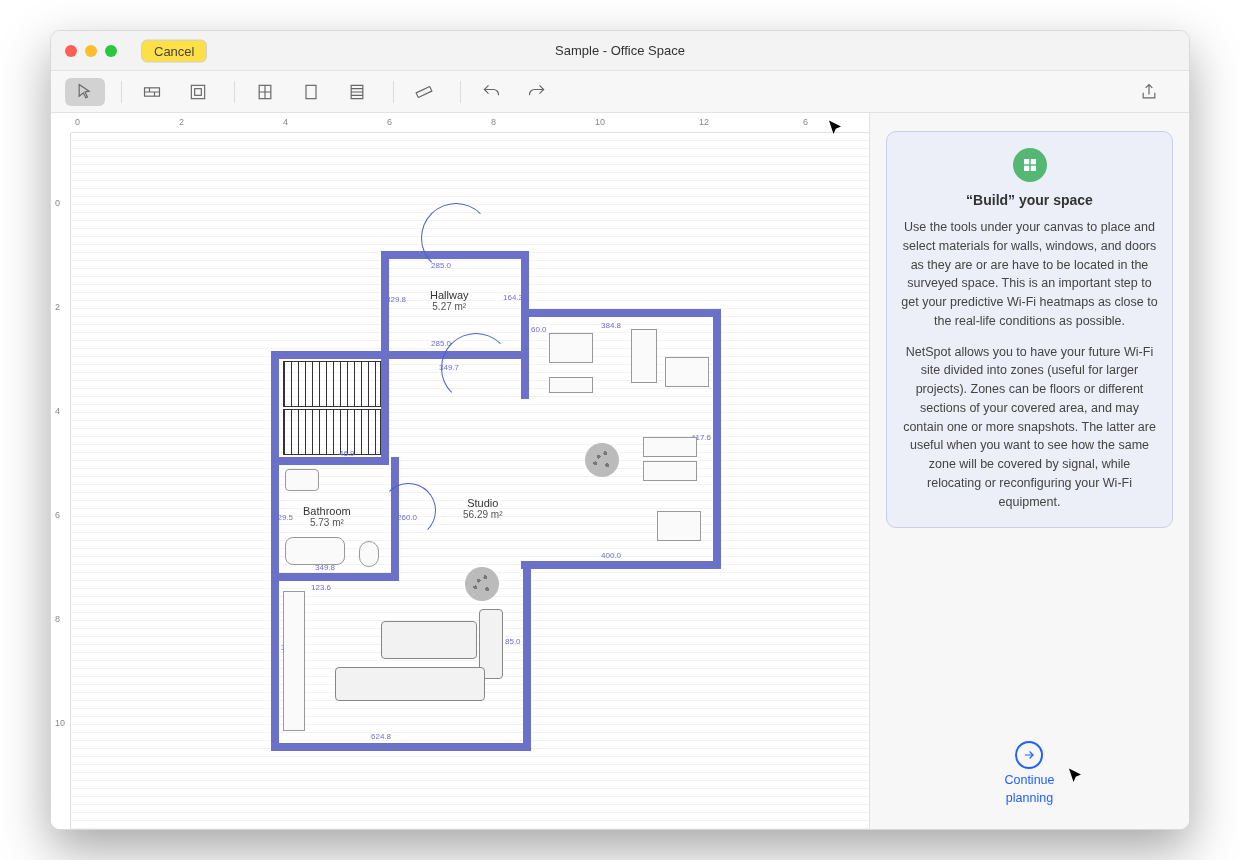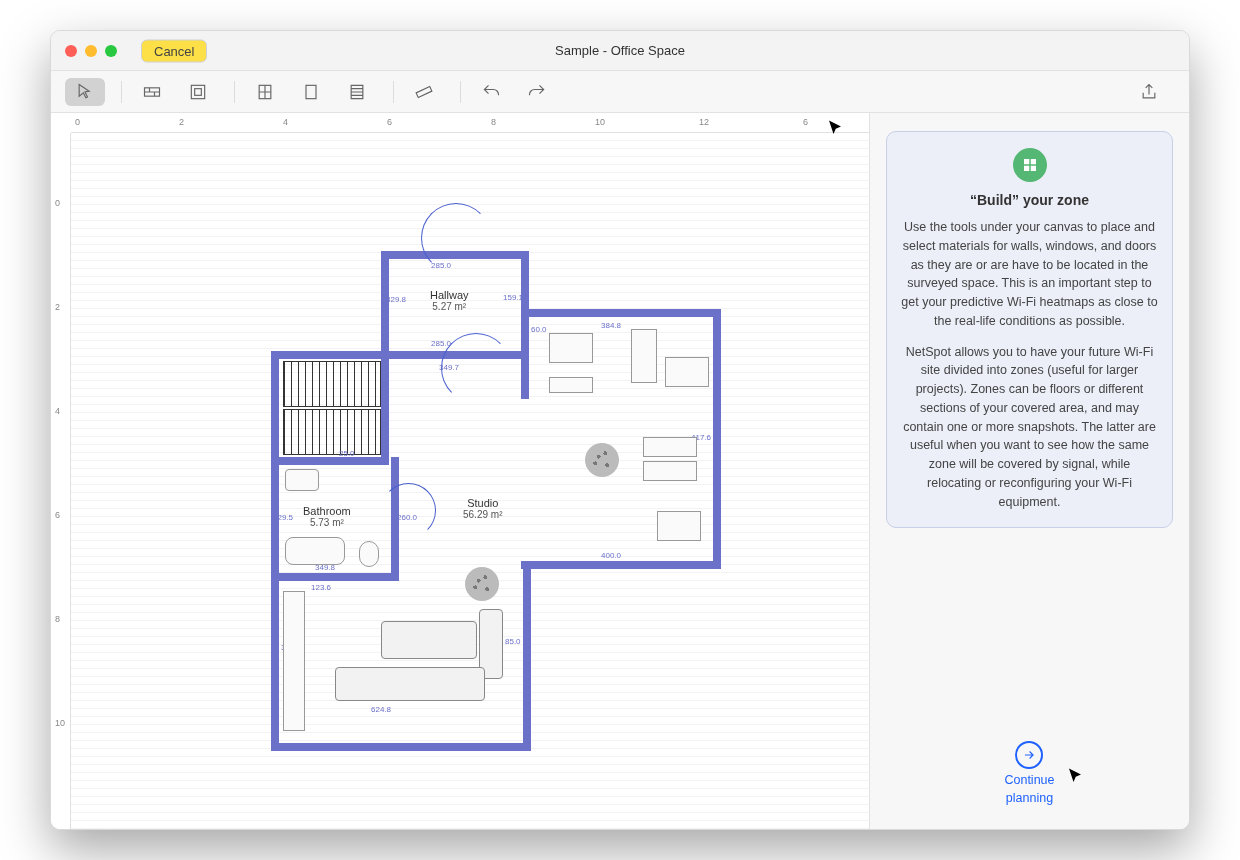--- a/index.html
+++ b/index.html
@@ -263,21 +263,21 @@
         <span class="tick" style="top:590px">10</span>
       </div>
       <div class="canvas">
         <div class="plan">
 
           <div class="wall" style="left:110px; top:18px; width:148px; height:8px"></div>
           <div class="wall" style="left:110px; top:18px; width:8px; height:106px"></div>
           <div class="wall" style="left:250px; top:18px; width:8px; height:148px"></div>
           <div class="wall" style="left:110px; top:118px; width:148px; height:8px"></div>
           <div class="dim" style="left:160px; top:28px">285.0</div>
-          <div class="dim" style="left:232px; top:60px">159.1</div>
+          <div class="dim" style="left:232px; top:60px">164.3</div>
           <div class="dim" style="left:115px; top:62px">329.8</div>
           <div class="dim" style="left:160px; top:106px">285.0</div>
           <div class="room-label" style="left:159px; top:56px">
             <span>Hallway</span>
             <span class="area">5.27 m²</span>
           </div>
 
           <div class="door-arc" style="left:150px; top:-30px; width:70px; height:70px"></div>
           <div class="door-arc" style="left:170px; top:100px; width:70px; height:70px"></div>
           <div class="dim" style="left:168px; top:130px">349.7</div>
@@ -291,21 +291,21 @@
           <div class="dim" style="left:420px; top:200px">417.6</div>
 
           <div class="wall" style="left:0px; top:118px; width:118px; height:8px"></div>
           <div class="wall" style="left:0px; top:118px; width:8px; height:400px"></div>
           <div class="wall" style="left:0px; top:510px; width:260px; height:8px"></div>
           <div class="wall" style="left:252px; top:328px; width:8px; height:190px"></div>
           <div class="wall" style="left:0px; top:224px; width:118px; height:8px"></div>
           <div class="wall" style="left:110px; top:118px; width:8px; height:114px"></div>
           <div class="wall" style="left:0px; top:340px; width:128px; height:8px"></div>
           <div class="wall" style="left:120px; top:224px; width:8px; height:124px"></div>
-          <div class="dim" style="left:100px; top:472px">624.8</div>
+          <div class="dim" style="left:100px; top:499px">624.8</div>
           <div class="dim" style="left:10px; top:410px">30.0</div>
 
           <div class="stairs" style="left:12px; top:128px; width:98px; height:46px"></div>
           <div class="stairs" style="left:12px; top:176px; width:98px; height:46px"></div>
 
           <div class="room-label" style="left:32px; top:272px">
             <span>Bathroom</span>
             <span class="area">5.73 m²</span>
           </div>
           <div class="furn" style="left:14px; top:236px; width:34px; height:22px; border-radius:4px"></div>
@@ -331,37 +331,37 @@
 
           <div class="plant" style="left:314px; top:210px"></div>
           <div class="plant" style="left:194px; top:334px"></div>
 
           <div class="dim" style="left:40px; top:350px">123.6</div>
           <div class="furn" style="left:12px; top:358px; width:22px; height:140px"></div>
           <div class="sofa" style="left:110px; top:388px; width:96px; height:38px"></div>
           <div class="sofa" style="left:208px; top:376px; width:24px; height:70px"></div>
           <div class="sofa" style="left:64px;  top:434px; width:150px; height:34px"></div>
           <div class="dim" style="left:234px; top:404px">85.0</div>
-          <div class="dim" style="left:68px; top:216px">25.0</div>
+          <div class="dim" style="left:68px; top:216px">46.9</div>
 
         </div>
       </div>
     </div>
 
     <div class="sidebar">
       <div class="tip-card">
         <div class="tip-icon">
           <svg viewBox="0 0 24 24">
               <rect x="4" y="4" width="7" height="7"></rect>
               <rect x="13" y="4" width="7" height="7"></rect>
               <rect x="4" y="13" width="7" height="7"></rect>
               <rect x="13" y="13" width="7" height="7"></rect>
             </svg>
         </div>
-        <div class="tip-title">“Build” your zone</div>
+        <div class="tip-title">“Build” your space</div>
         <div class="tip-body">
           <p>Use the tools under your canvas to place and select materials for walls, windows, and doors as they are or are have to be located in the surveyed space. This is an important step to get your predictive Wi-Fi heatmaps as close to the real-life conditions as possible.</p>
           <p>NetSpot allows you to have your future Wi-Fi site divided into zones (useful for larger projects). Zones can be floors or different sections of your covered area, and may contain one or more snapshots. The latter are useful when you want to see how the same zone will be covered by signal, while relocating or reconfiguring your Wi-Fi equipment.</p>
         </div>
       </div>
       <div class="continue-btn">
         <div class="circ">
           <svg viewBox="0 0 24 24">
               <path d="M5 12h14M13 6l6 6-6 6"></path>
             </svg>

